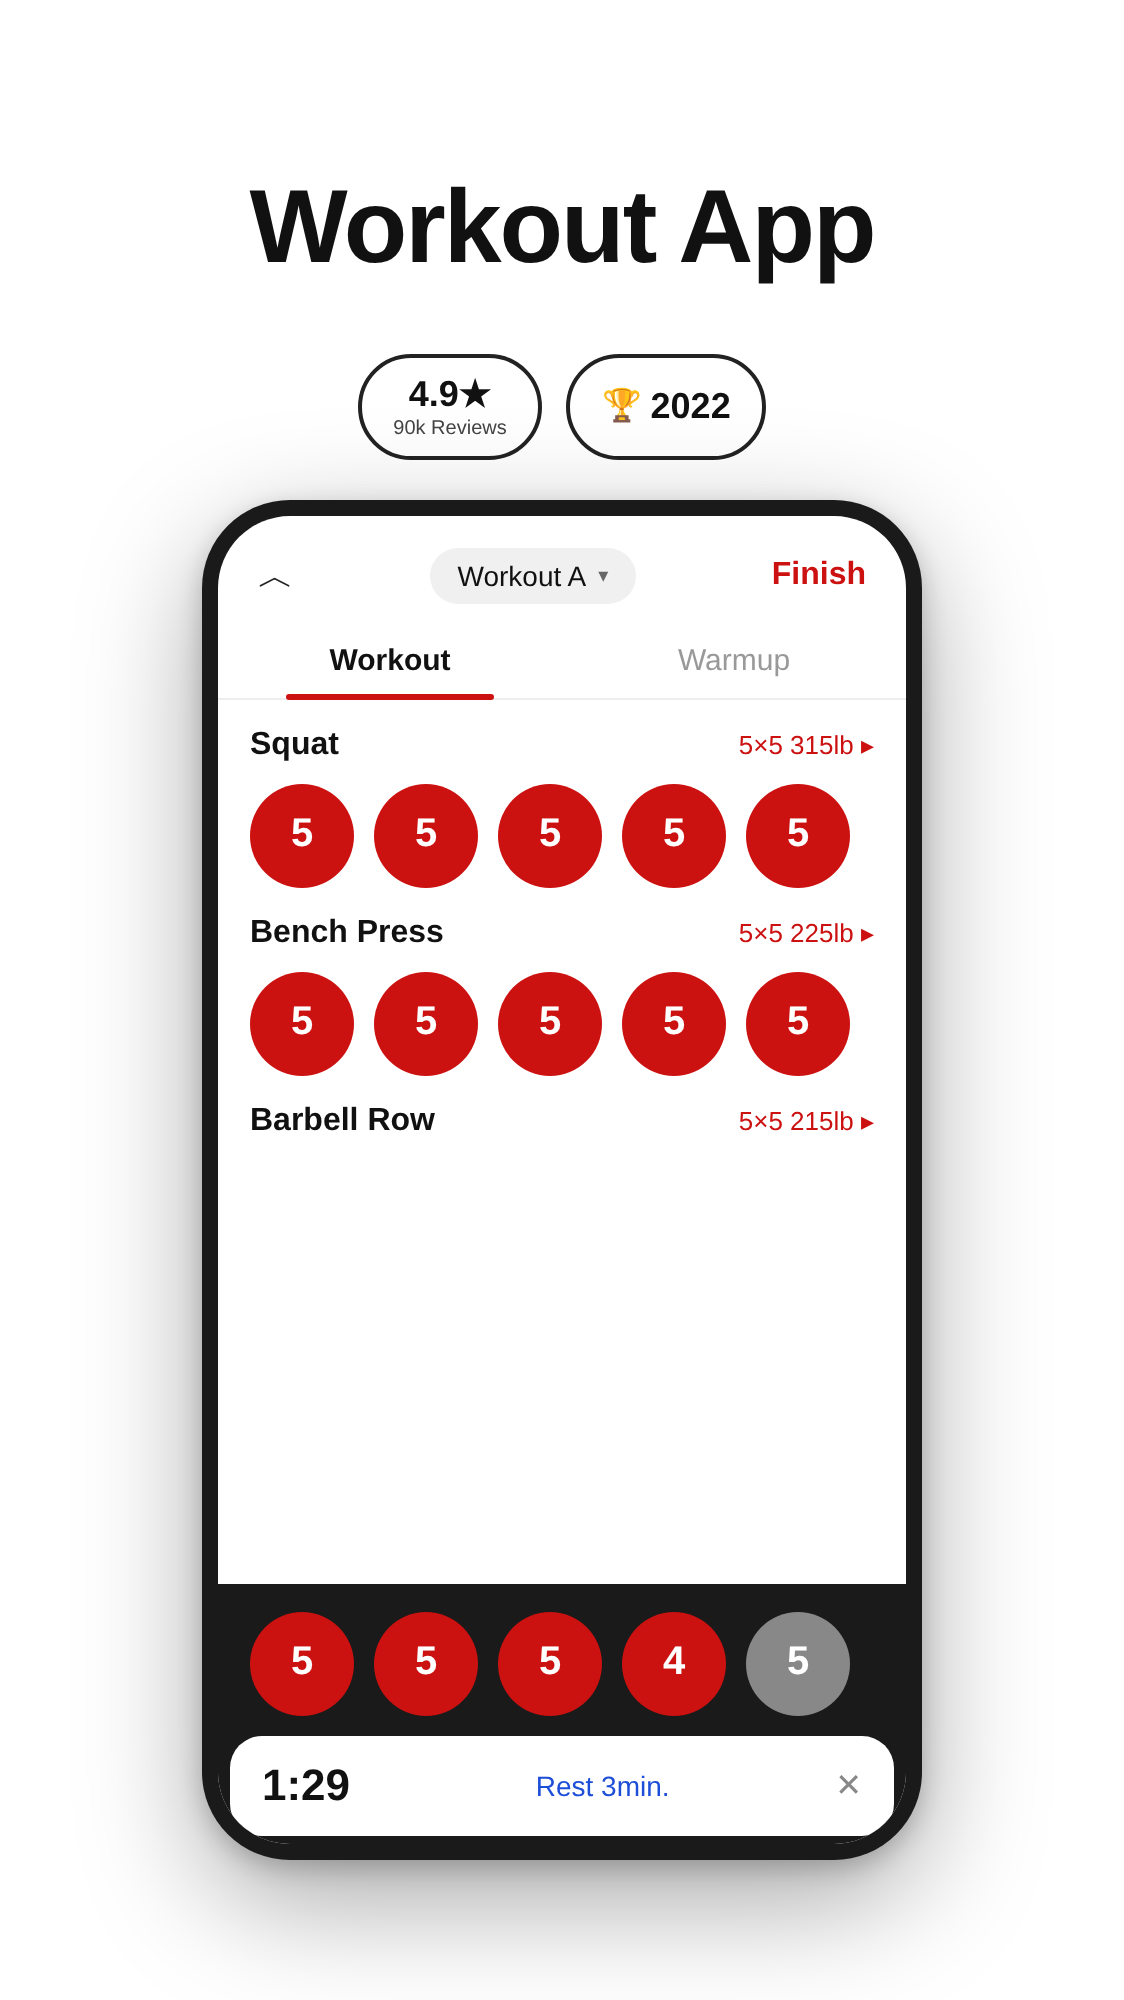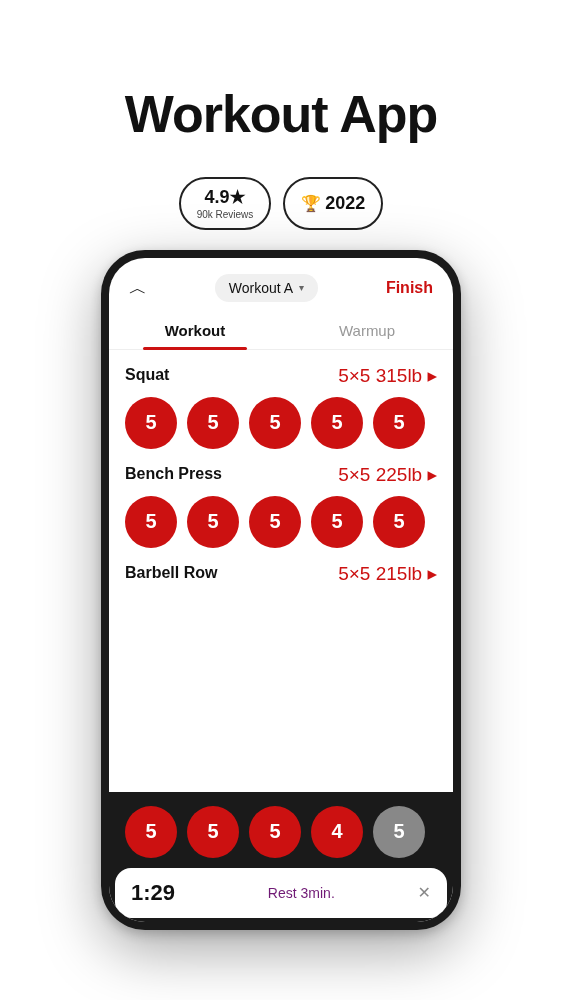--- a/index.html
+++ b/index.html
@@ -172,21 +172,21 @@
       justify-content: space-between;
       align-items: center;
       margin-bottom: 10px;
     }
     .exercise-name {
       font-size: 16px;
       font-weight: 600;
       color: #111;
     }
     .exercise-detail {
-      font-size: 19px;
+      font-size: 13px;
       color: #cc1111;
       font-weight: 500;
     }
     .sets-row {
       display: flex;
       gap: 10px;
     }
     .set-circle {
       width: 52px;
       height: 52px;
@@ -234,21 +234,21 @@
       flex: 1;
       gap: 36px;
     }
     .rest-time {
       font-size: 22px;
       font-weight: 700;
       color: #111;
     }
     .rest-label {
       font-size: 14px;
-      color: #701a75;
+      color: #1d4ed8;
       margin-left: 10px;
     }
     .rest-close {
       font-size: 16px;
       color: #888;
     }
   </style>
 </head>
 <body>
 

